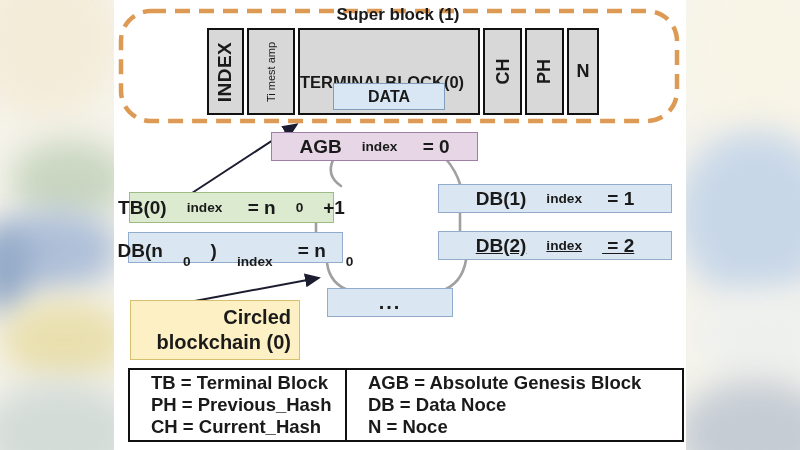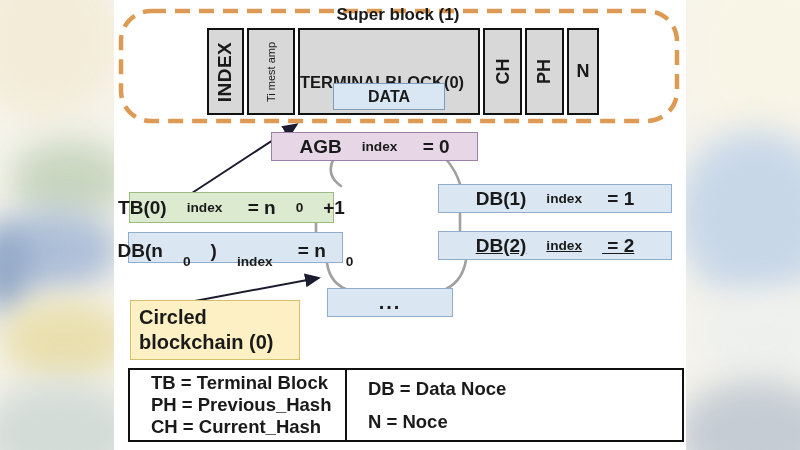--- a/index.html
+++ b/index.html
@@ -55,21 +55,21 @@
               background:var(--db_fill); border:1.5px solid var(--db_border); }
   .node-db2 { left:438px; top:231px; width:234px; height:29px;
               background:var(--db_fill); border:1.5px solid var(--db_border);text-decoration:underline; }
   .node-dots{ left:327px; top:288px; width:126px; height:29px;
               background:var(--db_fill); border:1.5px solid var(--db_border);
               font-size:20px; letter-spacing:2px; }
 
   .annotation { position:absolute; left:130px; top:300px; width:170px; height:60px;
                 background:var(--yellow_fill); border:1.5px solid var(--yellow_border);
                 box-sizing:border-box; display:flex; align-items:center; justify-content:center;
-                text-align:left; font-size:20px; font-weight:700; line-height:1.25; padding:0 8px; }
+                text-align:right; font-size:20px; font-weight:700; line-height:1.25; padding:0 8px; }
 
   
   .legend { position:absolute; left:128px; top:368px; width:556px; height:74px;
             border:2.5px solid #111; box-sizing:border-box; background:#fff;
             display:grid; grid-template-columns:217px 1fr; }
   .legend-col { display:flex; flex-direction:column; justify-content:space-around;
                 padding:2px 0 2px 21px; }
   .legend-col.first { border-right:2.5px solid #111; }
   .legend-cell { font-size:18.5px; font-weight:700; line-height:1.2; white-space:nowrap; }
 </style>
@@ -154,18 +154,19 @@
 
   <div class="annotation">Circled blockchain (0)</div>
 
   <div class="legend">
     <div class="legend-col first">
       <div class="legend-cell">TB = Terminal Block</div>
       <div class="legend-cell">PH = Previous_Hash</div>
       <div class="legend-cell">CH = Current_Hash</div>
     </div>
     <div class="legend-col">
+      <div class="legend-cell">AGB = Absolute Genesis Block</div>
       <div class="legend-cell">DB = Data Noce</div>
       <div class="legend-cell">N = Noce</div>
     </div>
   </div>
 
 </div>
 
 </body></html>

